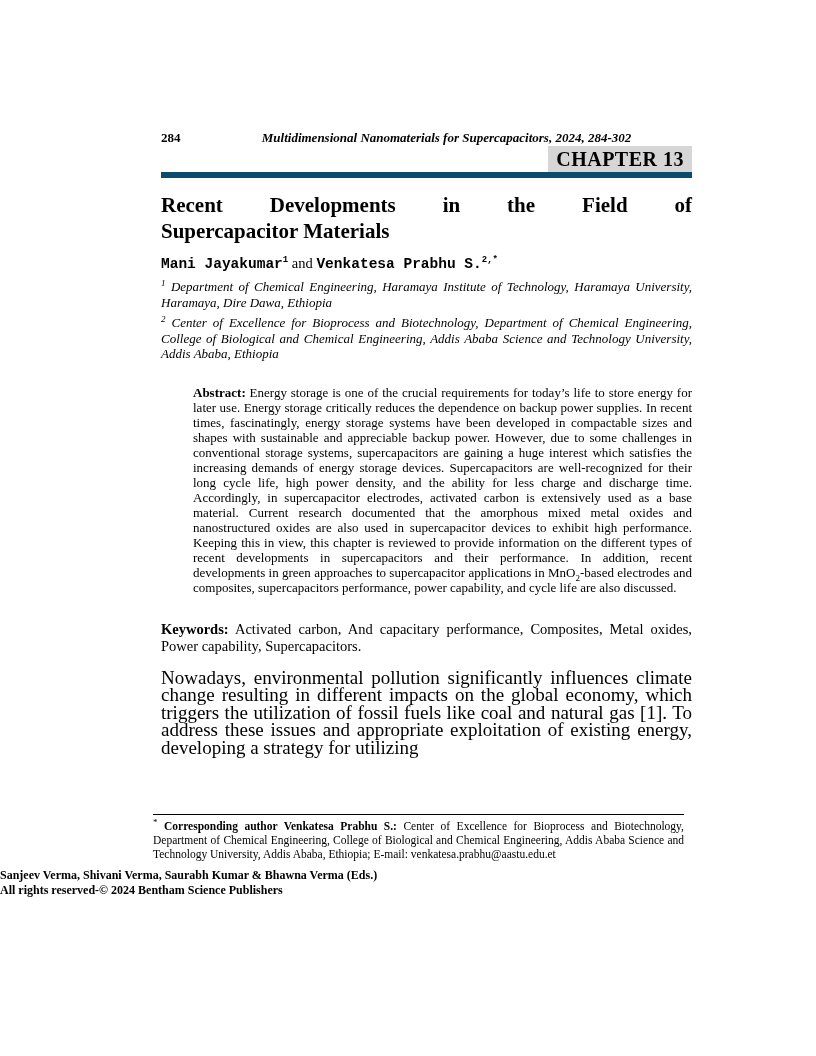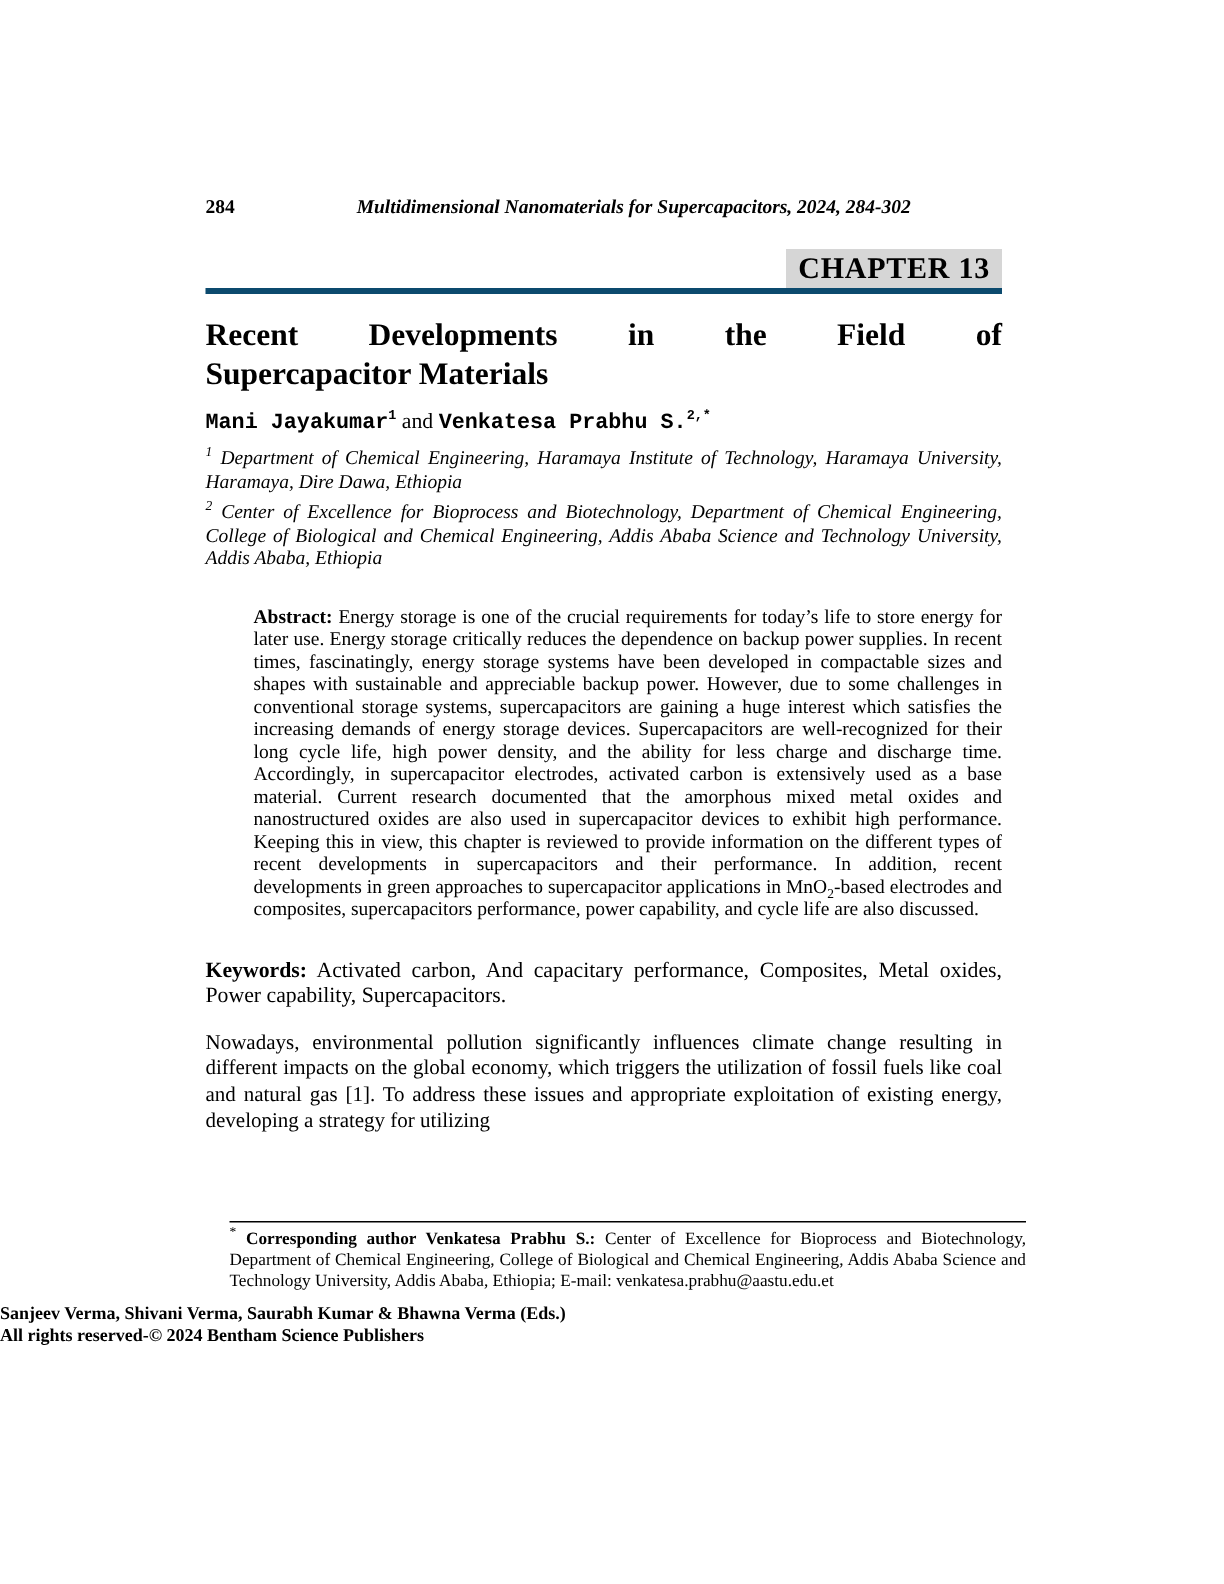--- a/index.html
+++ b/index.html
@@ -7,37 +7,37 @@
   body {
     width: 816px;
     height: 1056px;
     position: relative;
     font-family: "Liberation Serif", "DejaVu Serif", serif;
     color: #000000;
     overflow: hidden;
   }
   .content {
     position: absolute;
-    left: 137px;
+    left: 161px;
     top: 130px;
     width: 531px;
   }
   
   .running-head {
     display: flex;
     align-items: baseline;
     font-size: 13px;
     font-weight: bold;
   }
   .page-number { width: 40px; }
   .running-title { flex: 1; text-align: center; font-style: italic; }
   
   .chapter-banner {
-    margin-top: 20px;
-    border-bottom: 4px solid #0c4a6e;
+    margin-top: 0;
+    border-bottom: 6px solid #0c4a6e;
     display: flex;
     justify-content: flex-end;
   }
   .chapter-box {
     background: #d6d6d6;
     font-size: 20px;
     font-weight: bold;
     padding: 2px 8px 1px 8px;
     letter-spacing: 0.5px;
   }
@@ -85,21 +85,21 @@
   }
   .keywords-label { font-weight: bold; }
   
   .introduction-heading {
     margin-top: 16px;
     font-size: 14.5px;
     font-weight: bold;
   }
   .introduction-paragraph {
     margin-top: 14px;
-    font-size: 14px;
+    font-size: 19px;
     line-height: 17.5px;
     text-align: justify;
   }
   
   .footnote-block {
     position: absolute;
     left: 153px;
     top: 814px;
     width: 531px;
     border-top: 1.5px solid #000;

